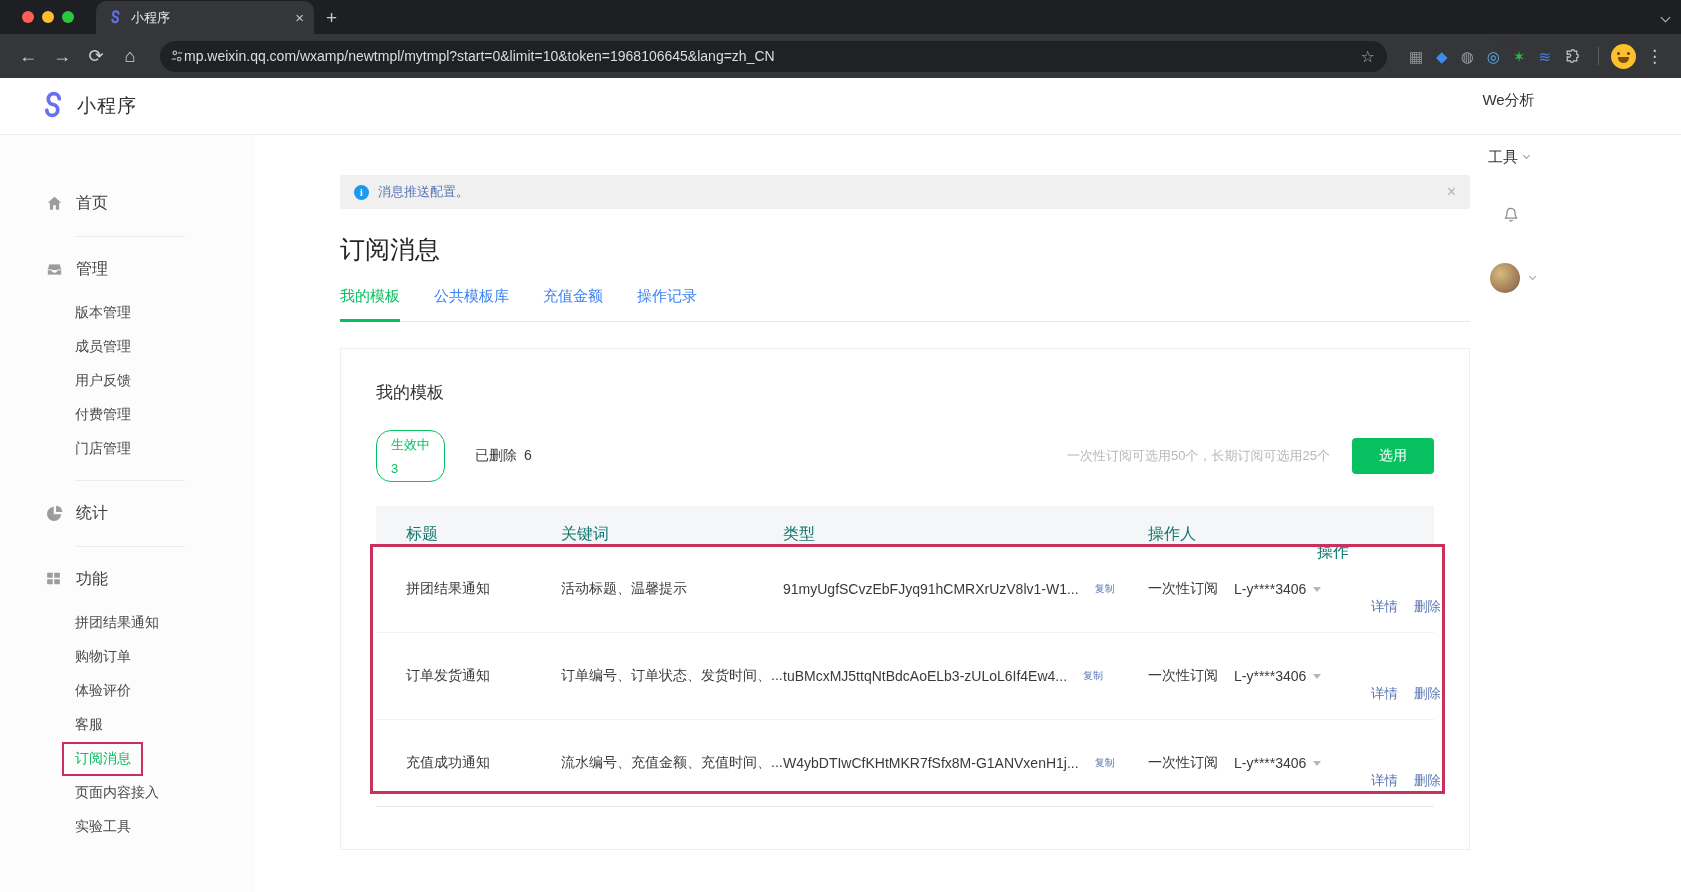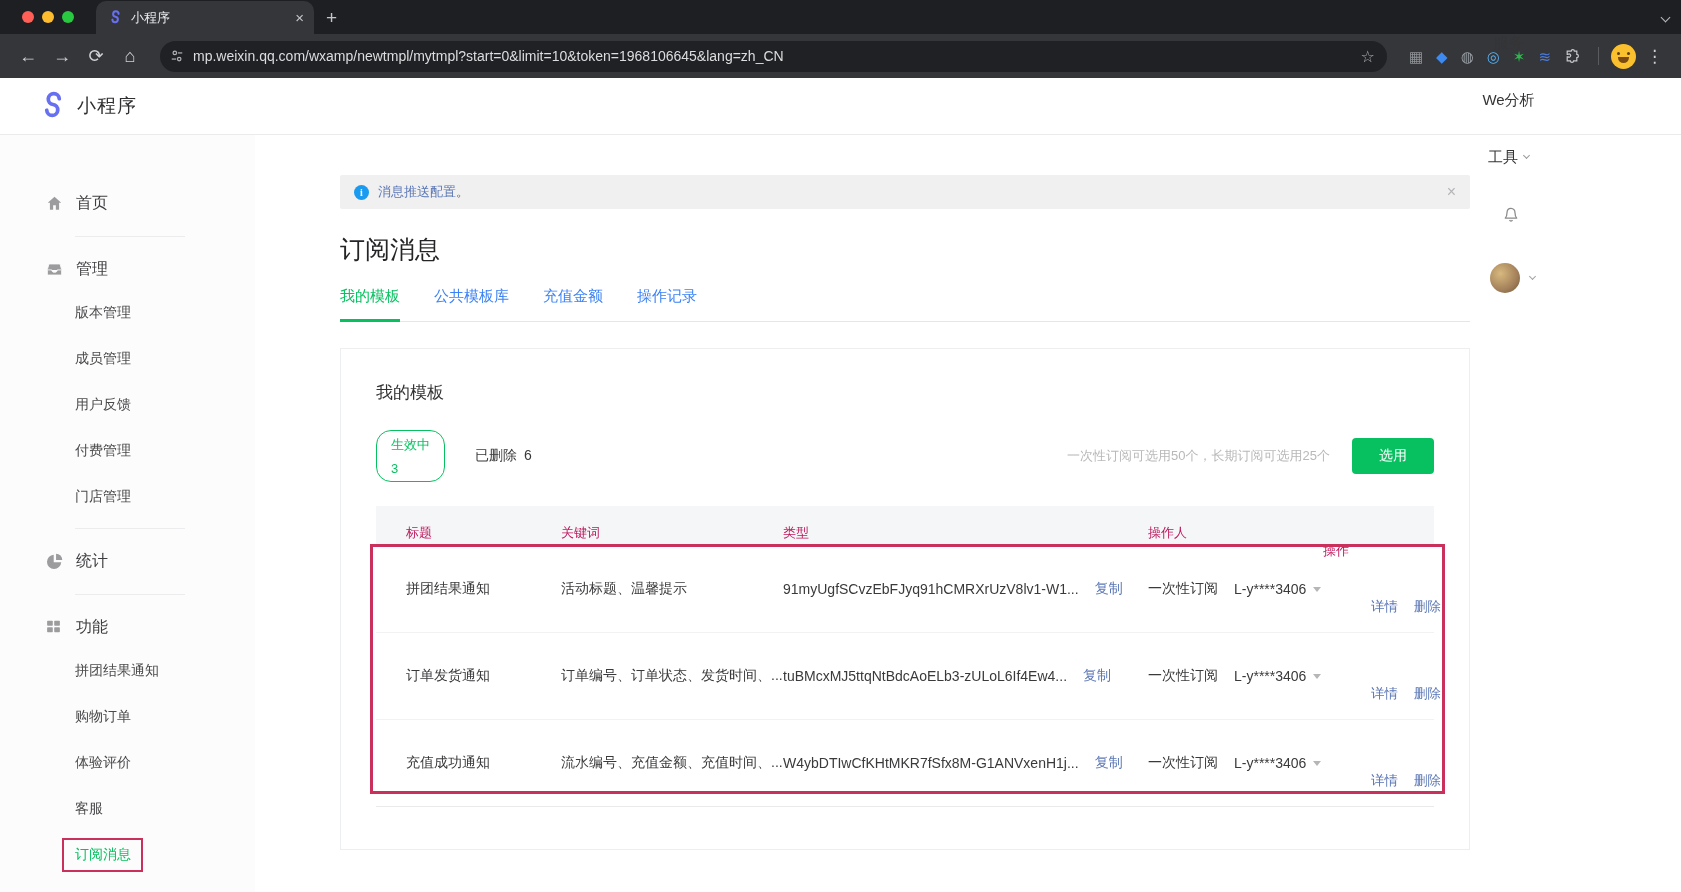--- a/index.html
+++ b/index.html
@@ -15,21 +15,21 @@
   .tab { width:218px; height:33px; background:#35363a; border-radius:10px 10px 0 0; display:flex; align-items:center; padding:0 10px 0 12px; gap:8px; }
   .tab-title { color:#e7e8ea; font-size:13px; flex:1; white-space:nowrap; overflow:hidden; }
   .tab-close { color:#c3c5c8; font-size:15px; line-height:1; cursor:pointer; }
   .newtab-btn { color:#c3c5c8; font-size:19px; margin:0 0 5px 12px; cursor:pointer; }
   .tabstrip-right { position:absolute; right:12px; top:7px; color:#b9bbbe; }
   .chev { display:inline-block; width:7px; height:7px; border-right:1.6px solid currentColor; border-bottom:1.6px solid currentColor; transform:rotate(45deg); }
   .chev.small { width:5px; height:5px; }
 
   .toolbar { height:44px; background:#35363a; display:flex; align-items:center; padding:0 14px; gap:6px; flex:none; }
   .nav-glyph { color:#cfd1d4; font-size:18px; width:28px; height:28px; display:flex; align-items:center; justify-content:center; border-radius:50%; cursor:pointer; }
-  .urlbar { flex:1; height:31px; background:#202124; border-radius:16px; display:flex; align-items:center; padding:0 12px 0 10px; margin:0 10px; gap:9px; }
+  .urlbar { flex:1; height:31px; background:#202124; border-radius:16px; display:flex; align-items:center; padding:0 12px 0 10px; margin:0 10px; }
   .tune-icon { flex:none; }
   .url-text { color:#dcdddf; font-size:14px; flex:1; white-space:nowrap; overflow:hidden; }
   .url-star { color:#a7aaad; font-size:16px; cursor:pointer; }
   .ext-icons { display:flex; align-items:center; gap:13px; padding:0 6px; }
   .ext { font-size:15px; cursor:pointer; line-height:1; }
   .toolbar-divider { width:1px; height:18px; background:#5a5b5e; margin:0 6px; }
   .profile-avatar { width:25px; height:25px; border-radius:50%; background:#fbc02d; position:relative; cursor:pointer; }
   .profile-avatar:before { content:""; position:absolute; left:6px; top:8px; width:3px; height:3px; background:#5d4015; border-radius:50%; box-shadow:10px 0 0 #5d4015; }
   .profile-avatar:after { content:""; position:absolute; left:7px; top:13px; width:11px; height:6px; background:#7a4a12; border-radius:0 0 8px 8px; }
   .kebab { color:#cfd1d4; font-size:17px; padding:0 4px; cursor:pointer; }
@@ -45,21 +45,21 @@
   .user-wrap { display:flex; align-items:center; gap:10px; margin-left:8px; cursor:pointer; }
   .user-avatar { width:30px; height:30px; border-radius:50%; background:radial-gradient(circle at 35% 35%, #d8b97e, #a3805a 60%, #6f5638); }
   .user-wrap .chev { color:#a2a2a4; margin-top:-3px; }
 
   
   .appbody { flex:1; display:flex; min-height:0; }
   aside { width:255px; flex:none; background:#fcfcfd; padding:58px 0 0 45px; }
   .side-top { display:flex; align-items:center; gap:12px; font-size:16px; color:#3e3e40; cursor:pointer; }
   .side-icon { width:19px; height:19px; flex:none; display:flex; }
   .side-divider { width:110px; height:1px; background:#ececee; margin:22px 0 22px 30px; }
-  .side-subs { margin:24px 0 0 30px; display:flex; flex-direction:column; gap:28px; }
+  .side-subs { margin:24px 0 0 30px; display:flex; flex-direction:column; gap:16px; }
   .side-sub { font-size:14px; color:#4b4b4d; cursor:pointer; width:fit-content; }
   .side-sub.active { color:#07c160; position:relative; }
   .side-active-annotation { position:absolute; left:-13px; right:-12px; top:-8px; bottom:-8px; border:2.5px solid #c9305b; pointer-events:none; }
 
   main { flex:1; padding:40px 211px 0 85px; min-width:0; }
 
   .banner { height:34px; background:#f0f0f1; border-radius:2px; display:flex; align-items:center; padding:0 14px; font-size:13px; color:#4a4a4c; }
   .info-icon { width:15px; height:15px; border-radius:50%; background:#1b9bf0; color:#fff; font-size:10px; font-weight:bold; display:flex; align-items:center; justify-content:center; margin-right:9px; flex:none; font-family:"Liberation Serif","DejaVu Serif",serif; }
   .banner-link { color:#5a76b5; cursor:pointer; }
   .banner-close { margin-left:auto; color:#b4b4b6; font-size:16px; cursor:pointer; }
@@ -73,29 +73,29 @@
   .card { margin:26px 0 30px; background:#fff; border:1px solid #eceef0; padding:32px 35px 42px; }
   .card-title { font-size:17px; font-weight:500; color:#333335; }
   .filter-row { margin-top:26px; display:flex; align-items:center; }
   .pill { border:1px solid #07c160; color:#07c160; border-radius:15px; padding:5px 14px; font-size:13px; display:flex; gap:7px; cursor:pointer;flex-direction:column; }
   .deleted-filter { margin-left:30px; font-size:14px; color:#39393b; display:flex; gap:7px; cursor:pointer; }
   .quota-hint { margin-left:auto; color:#b8b8ba; font-size:13px; }
   .select-btn { margin-left:22px; background:#07c160; color:#fff; border:none; border-radius:4px; padding:9px 27px; font-size:14px; cursor:pointer; font-family:inherit; }
 
   .table { margin-top:24px; }
   .grid-row { display:grid; grid-template-columns:185px 222px 365px 86px 125px 1fr; align-items:center; }
-  .thead { background:#f4f6f8; height:40px; color:#be185d; font-size:13px; }
+  .thead { background:#f4f6f8; height:40px; color:#0f766e; font-size:16px; }
   .thead .cell:first-child, .trow .cell:first-child { padding-left:30px; }
   .cell-actions { text-align:right; padding-right:10px; white-space:nowrap;margin-top:36px; }
   .tbody { position:relative; }
   .trow { height:87px; font-size:14px; color:#3a3a3c; border-bottom:1px solid #f1f2f3; }
   .trow:last-child { border-bottom:1px solid #e8eaeb; }
   .cell-template { display:flex; align-items:center; gap:16px; padding-right:8px; }
   .tpl-id { white-space:nowrap; overflow:hidden; }
-  .tlink { color:#5a76b5; cursor:pointer; font-size:14px; }
+  .tlink { color:#5a76b5; cursor:pointer; font-size:10px; }
   .cell-actions .tlink { font-size:13.5px; margin-left:12px; }
   .cell-operator { display:flex; align-items:center; gap:7px; cursor:pointer; }
   .tri-down { width:0; height:0; border-left:4px solid transparent; border-right:4px solid transparent; border-top:5px solid #b6b6b8; }
   .rows-annotation { position:absolute; left:-6px; right:-11px; top:-2px; bottom:13px; border:3px solid #c9305b; pointer-events:none; }
 </style>
 </head>
 <body>
 
 <div class="screen">
 

